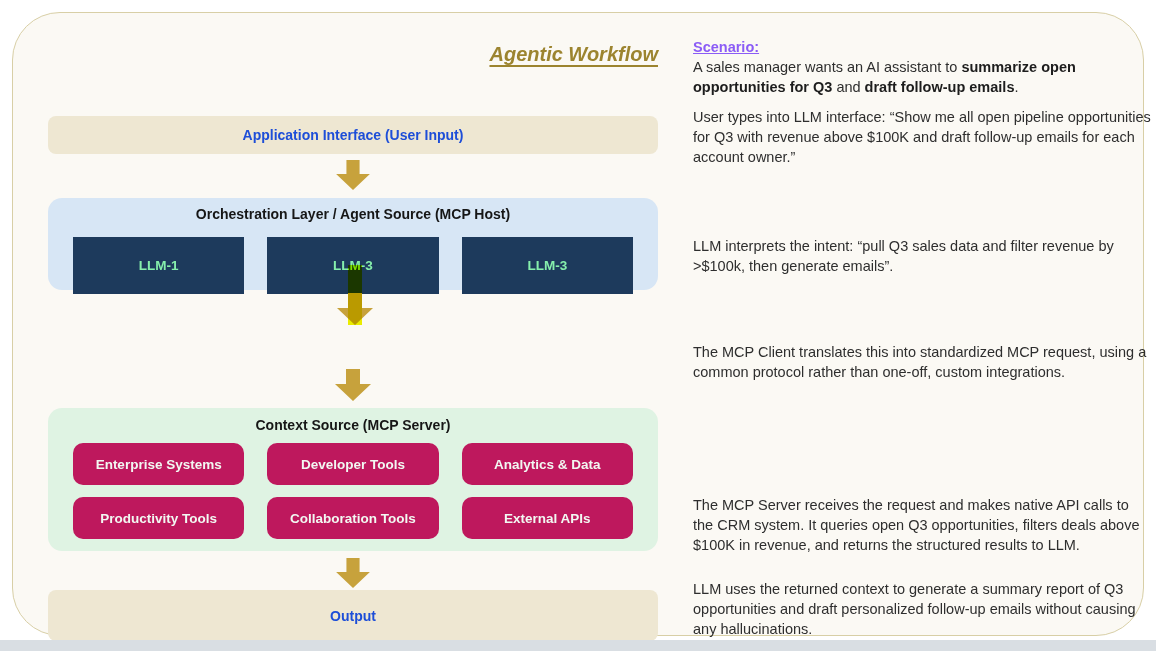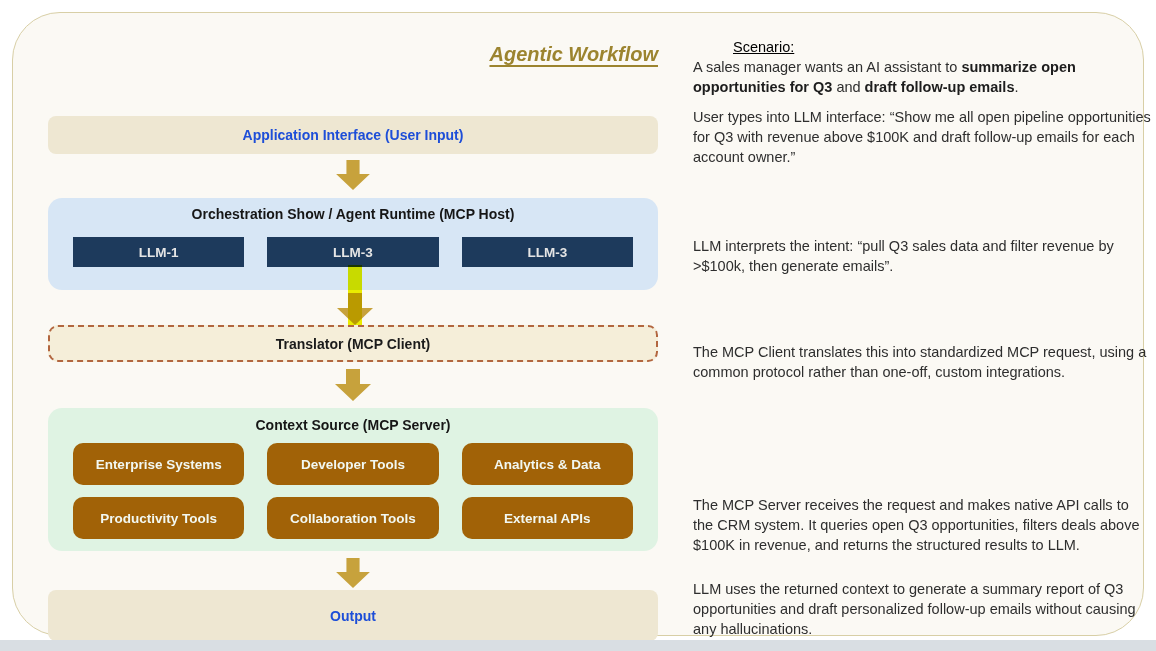--- a/index.html
+++ b/index.html
@@ -43,51 +43,51 @@
   }
   .panel-label{
     position:absolute;left:0;right:0;text-align:center;
     font-size:14px;font-weight:bold;color:#161616;
   }
   .blue-panel .panel-label{top:8px;}
   .llm-row{
     position:absolute;left:25px;right:25px;top:39px;display:flex;gap:23px;
   }
   .llm-box{
-    flex:1;height:30px;background:#1d3a5c;border-radius:0;
+    flex:1;height:57px;background:#1d3a5c;border-radius:0;
     display:flex;align-items:center;justify-content:center;
-    color:#e5e5e5;font-size:13.5px;font-weight:bold;
+    color:#86efac;font-size:13.5px;font-weight:bold;
   }
   .translator-box{
     position:absolute;left:35px;top:312px;width:610px;height:37px;
     background:#f5eed9;border:2px dashed #b2663f;border-radius:10px;
     display:flex;align-items:center;justify-content:center;
     font-size:14px;font-weight:bold;color:#1b1b1b;
   }
   .green-panel{
     position:absolute;left:35px;top:395px;width:610px;height:143px;
     background:#dff3e3;border-radius:14px;padding-left:32px;
   }
   .green-panel .panel-label{top:9px;}
   .tool-grid{
     position:absolute;left:25px;right:25px;top:35px;
     display:grid;grid-template-columns:1fr 1fr 1fr;gap:12px 23px;
   }
   .tool-box{
-    height:42px;background:#a16207;border-radius:10px;
+    height:42px;background:#be185d;border-radius:10px;
     display:flex;align-items:center;justify-content:center;
     color:#f2f8f2;font-size:13.5px;font-weight:bold;
   }
   
   .note{
     position:absolute;left:680px;width:458px;font-size:14.5px;line-height:1.38;
     color:#2e2e2e;
   }
   .note b{color:#1d1d1d;}
-  .scenario-heading{font-weight:normal;text-decoration:underline;color:#000000;margin-left:40px;}
+  .scenario-heading{font-weight:bold;text-decoration:underline;color:#8b5cf6;}
   .n1{top:24px;}
   .n2{top:94px;}
   .n3{top:223px;}
   .n4{top:329px;}
   .n5{top:450px;margin-top:32px;}
   .n6{top:566px;}
 </style>
 </head>
 <body>
 
@@ -100,38 +100,35 @@
       <span>Application Interface (User Input)</span>
     </div>
 
     <div class="arrow arrow1">
       <svg viewBox="0 0 36 32" aria-hidden="true">
           <path d="M11 0 H25 V15 H36 L18 32 L0 15 H11 Z"></path>
         </svg>
     </div>
 
     <div class="blue-panel">
-      <div class="panel-label">Orchestration Show / Agent Runtime (MCP Host)</div>
+      <div class="panel-label">Orchestration Layer / Agent Source (MCP Host)</div>
       <div class="llm-row">
         <div class="llm-box">LLM-1</div>
         <div class="llm-box">LLM-3</div>
         <div class="llm-box">LLM-3</div>
       </div>
     </div>
 
     <div class="arrow arrow2">
       <svg viewBox="0 0 36 32" aria-hidden="true">
           <path d="M11 0 H25 V15 H36 L18 32 L0 15 H11 Z"></path>
         </svg>
     </div>
     <div class="highlight-bar"></div>
 
-    <div class="translator-box">
-      <span>Translator (MCP Client)</span>
-    </div>
 
     <div class="arrow arrow3">
       <svg viewBox="0 0 36 32" aria-hidden="true">
           <path d="M11 0 H25 V15 H36 L18 32 L0 15 H11 Z"></path>
         </svg>
     </div>
 
     <div class="green-panel">
       <div class="panel-label">Context Source (MCP Server)</div>
       <div class="tool-grid">

